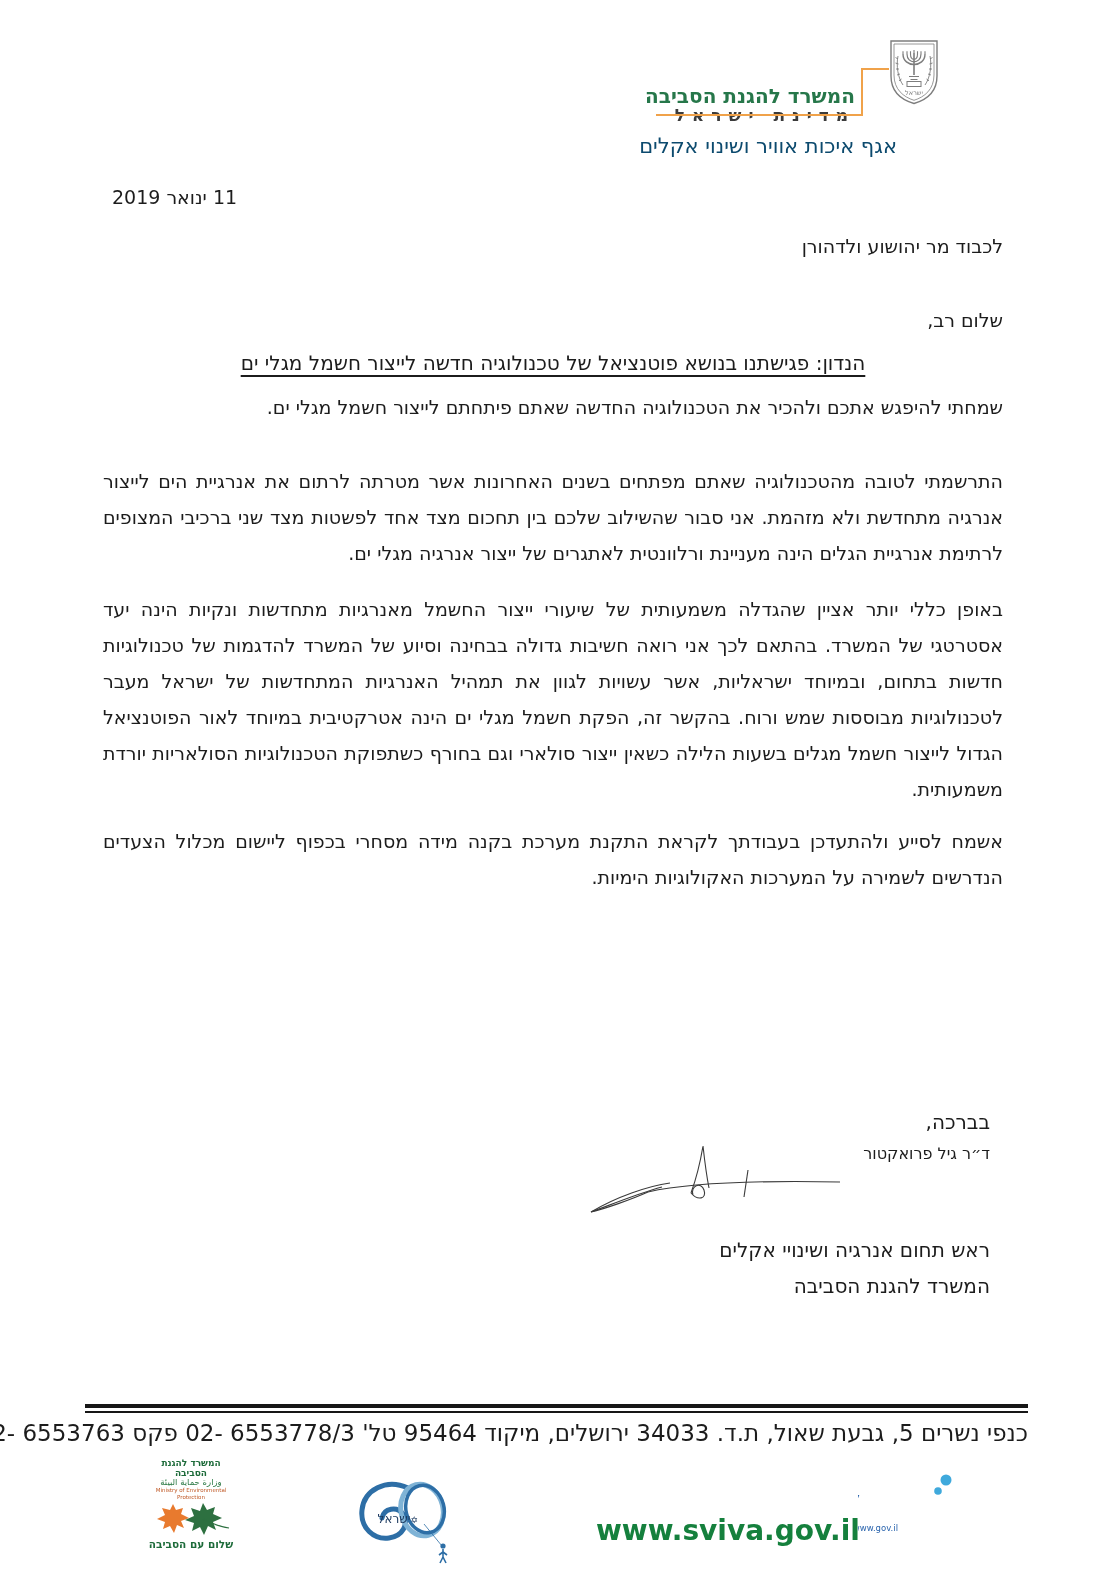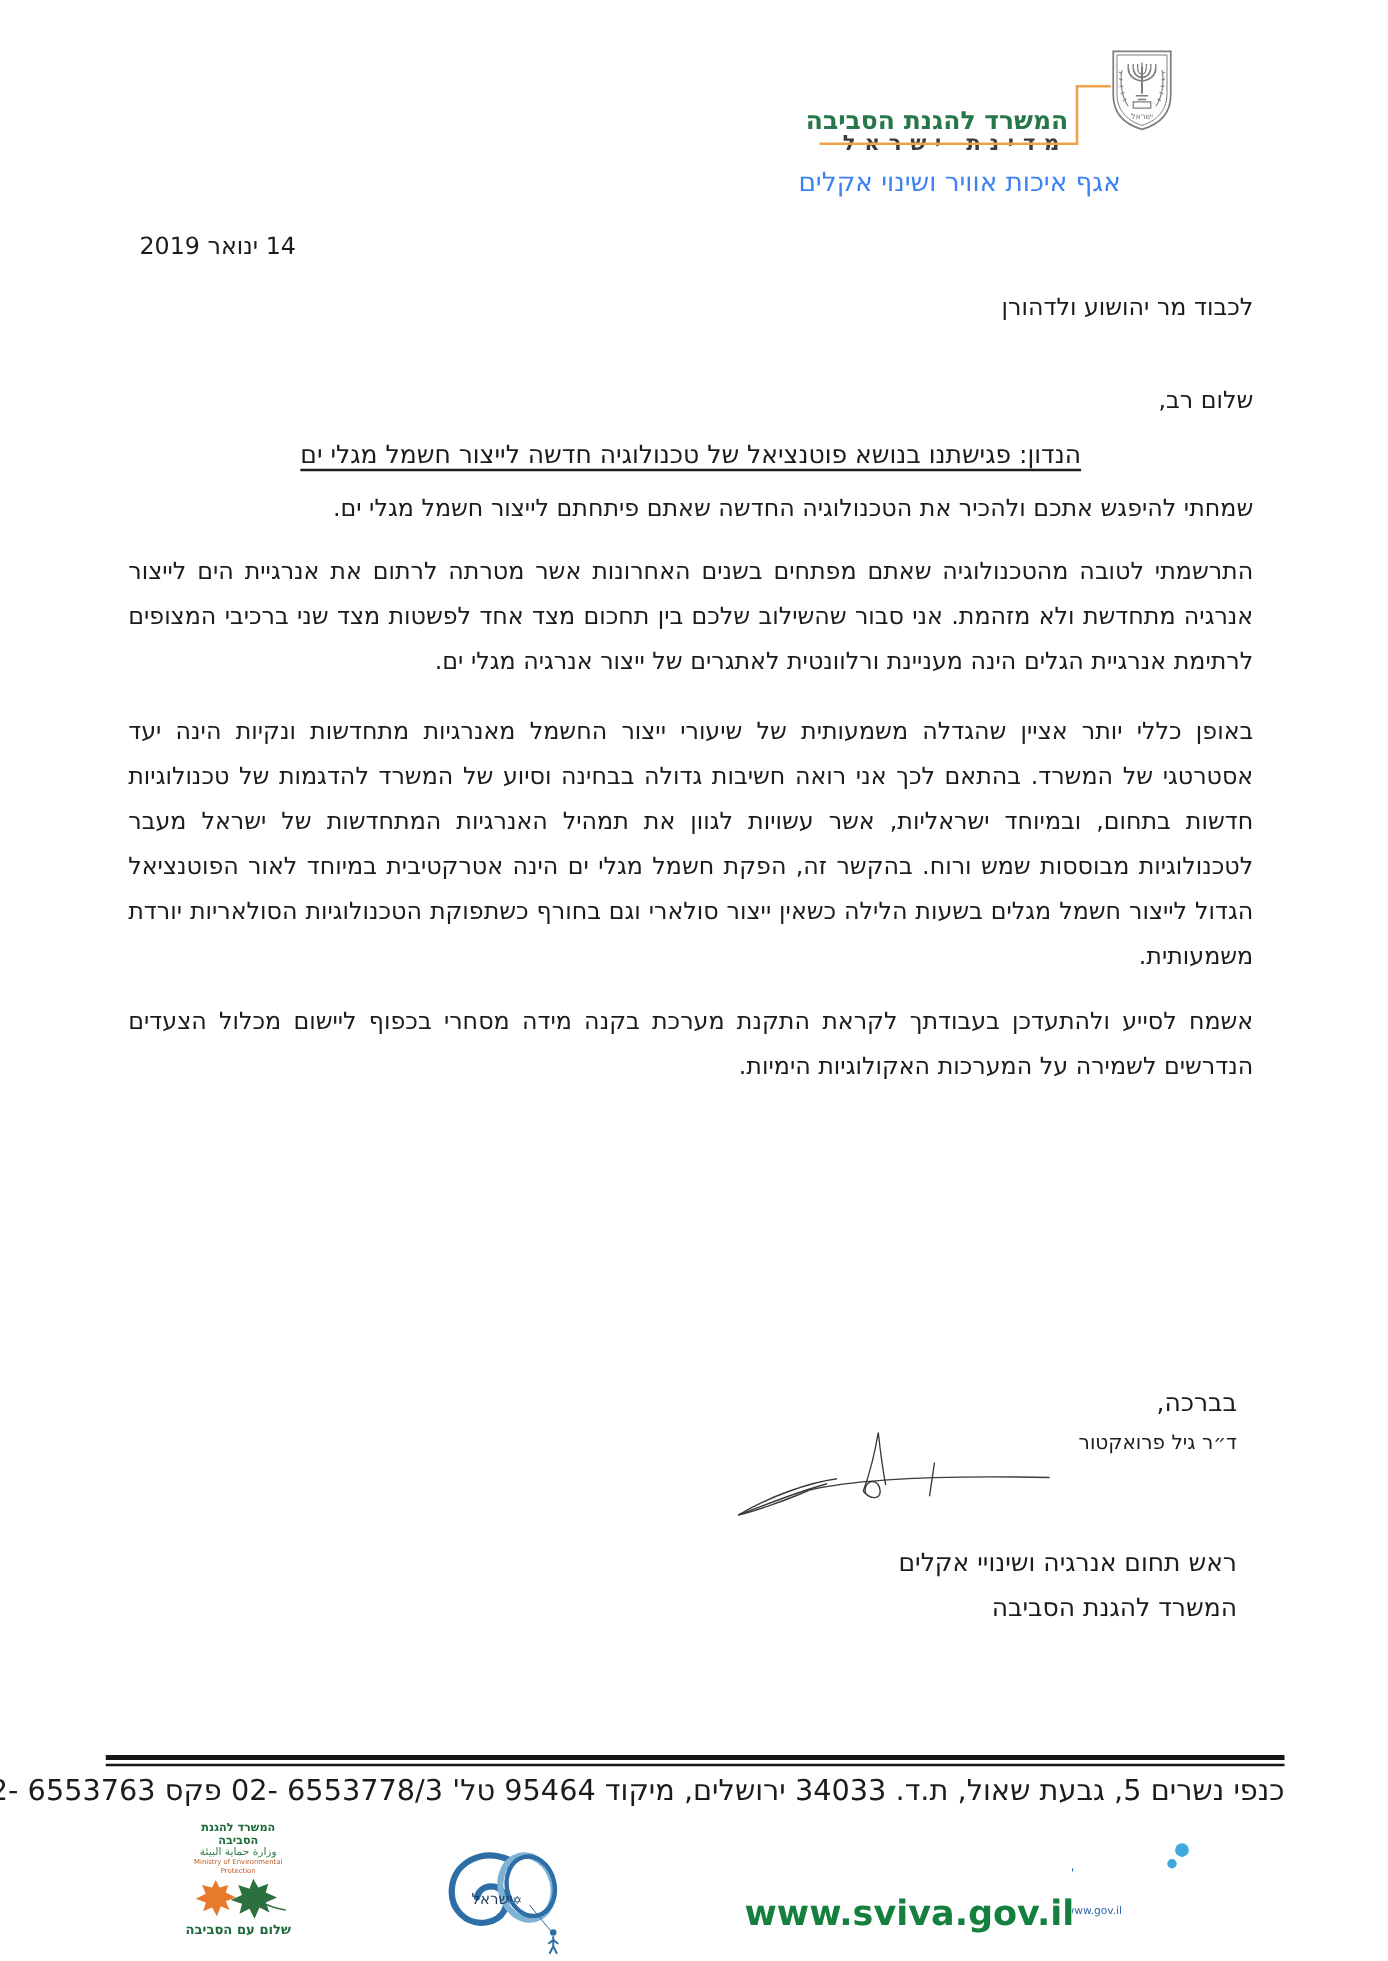--- a/index.html
+++ b/index.html
@@ -24,39 +24,39 @@
     top:84px;right:255px;
     font-size:20px;font-weight:bold;color:#26774a;
     white-space:nowrap;
   }
   .bracket{background:#f0a24a;}
   .bracket-v{left:861px;top:68px;width:2px;height:48px;}
   .bracket-top{left:861px;top:68px;width:28px;height:2px;}
   .bracket-under{left:656px;top:114px;width:207px;height:2px;}
   .division-title{
     top:134px;right:213px;
-    font-size:21px;color:#3b82f6;white-space:nowrap;
+    font-size:21px;color:#0c4a6e;white-space:nowrap;
   }
   .emblem{left:886px;top:38px;}
 
   
   .date-line{left:112px;top:186px;font-size:19px;white-space:nowrap;}
   .body-flow{
     top:228px;right:107px;width:900px;
     font-size:19px;line-height:36px;text-align:right;
   }
   .addr2{margin-top:10px;}
   .salutation{margin-top:38px;}
   .subject{
     margin-top:7px;font-weight:normal;font-size:20px;text-align:center;
     text-decoration:underline;text-underline-offset:5px;
   }
   .para1{margin-top:8px;text-align:right;}
   .para-j{text-align:justify;}
-  .para2{margin-top:14px;}
+  .para2{margin-top:38px;}
   .para3{margin-top:20px;}
   .para4{margin-top:16px;}
   .closing{margin-top:32px;}
 
   
   .signoff{top:1110px;right:120px;font-size:20px;white-space:nowrap;}
   .signature-svg{left:588px;top:1142px;}
   .signer-name{top:1144px;right:120px;font-size:16px;white-space:nowrap;}
   .signer-title{top:1238px;right:120px;font-size:20px;white-space:nowrap;}
   .signer-org{top:1274px;right:120px;font-size:20px;white-space:nowrap;}
@@ -99,21 +99,21 @@
     <text x="28" y="57" text-anchor="middle" font-size="6.5" fill="#7d7d7d" stroke="none">ישראל</text>
   </svg>
 
   <div class="abs state-name">מדינת ישראל</div>
   <div class="abs ministry-name">המשרד להגנת הסביבה</div>
   <div class="abs bracket bracket-v"></div>
   <div class="abs bracket bracket-top"></div>
   <div class="abs bracket bracket-under"></div>
   <div class="abs division-title">אגף איכות אוויר ושינוי אקלים</div>
 
-  <div class="abs date-line">14 ינואר 2019</div>
+  <div class="abs date-line">11 ינואר 2019</div>
 
   <div class="abs body-flow">
     <div class="addr1">לכבוד מר יהושוע ולדהורן</div>
     <div class="salutation">שלום רב,</div>
     <div class="subject">הנדון: פגישתנו בנושא פוטנציאל של טכנולוגיה חדשה לייצור חשמל מגלי ים</div>
     <div class="para1">שמחתי להיפגש אתכם ולהכיר את הטכנולוגיה החדשה שאתם פיתחתם לייצור חשמל מגלי ים.</div>
     <div class="para2 para-j">התרשמתי לטובה מהטכנולוגיה שאתם מפתחים בשנים האחרונות אשר מטרתה לרתום את אנרגיית הים לייצור אנרגיה מתחדשת ולא מזהמת. אני סבור שהשילוב שלכם בין תחכום מצד אחד לפשטות מצד שני ברכיבי המצופים לרתימת אנרגיית הגלים הינה מעניינת ורלוונטית לאתגרים של ייצור אנרגיה מגלי ים.</div>
     <div class="para3 para-j">באופן כללי יותר אציין שהגדלה משמעותית של שיעורי ייצור החשמל מאנרגיות מתחדשות ונקיות הינה יעד אסטרטגי של המשרד. בהתאם לכך אני רואה חשיבות גדולה בבחינה וסיוע של המשרד להדגמות של טכנולוגיות חדשות בתחום, ובמיוחד ישראליות, אשר עשויות לגוון את תמהיל האנרגיות המתחדשות של ישראל מעבר לטכנולוגיות מבוססות שמש ורוח. בהקשר זה, הפקת חשמל מגלי ים הינה אטרקטיבית במיוחד לאור הפוטנציאל הגדול לייצור חשמל מגלים בשעות הלילה כשאין ייצור סולארי וגם בחורף כשתפוקת הטכנולוגיות הסולאריות יורדת משמעותית.</div>
     <div class="para4 para-j">אשמח לסייע ולהתעדכן בעבודתך לקראת התקנת מערכת בקנה מידה מסחרי בכפוף ליישום מכלול הצעדים הנדרשים לשמירה על המערכות האקולוגיות הימיות.</div>
   </div>

